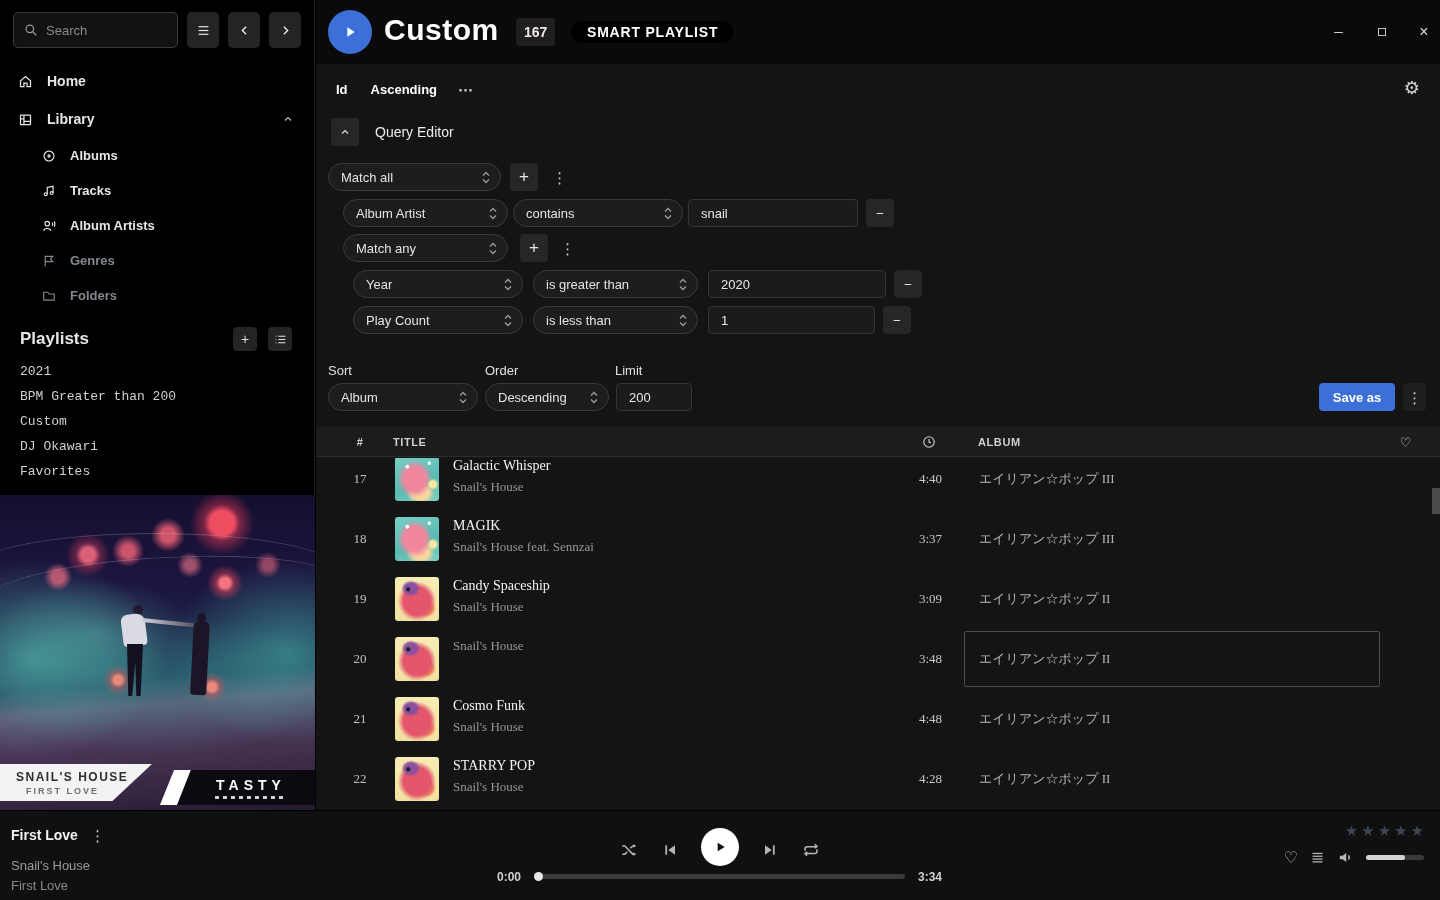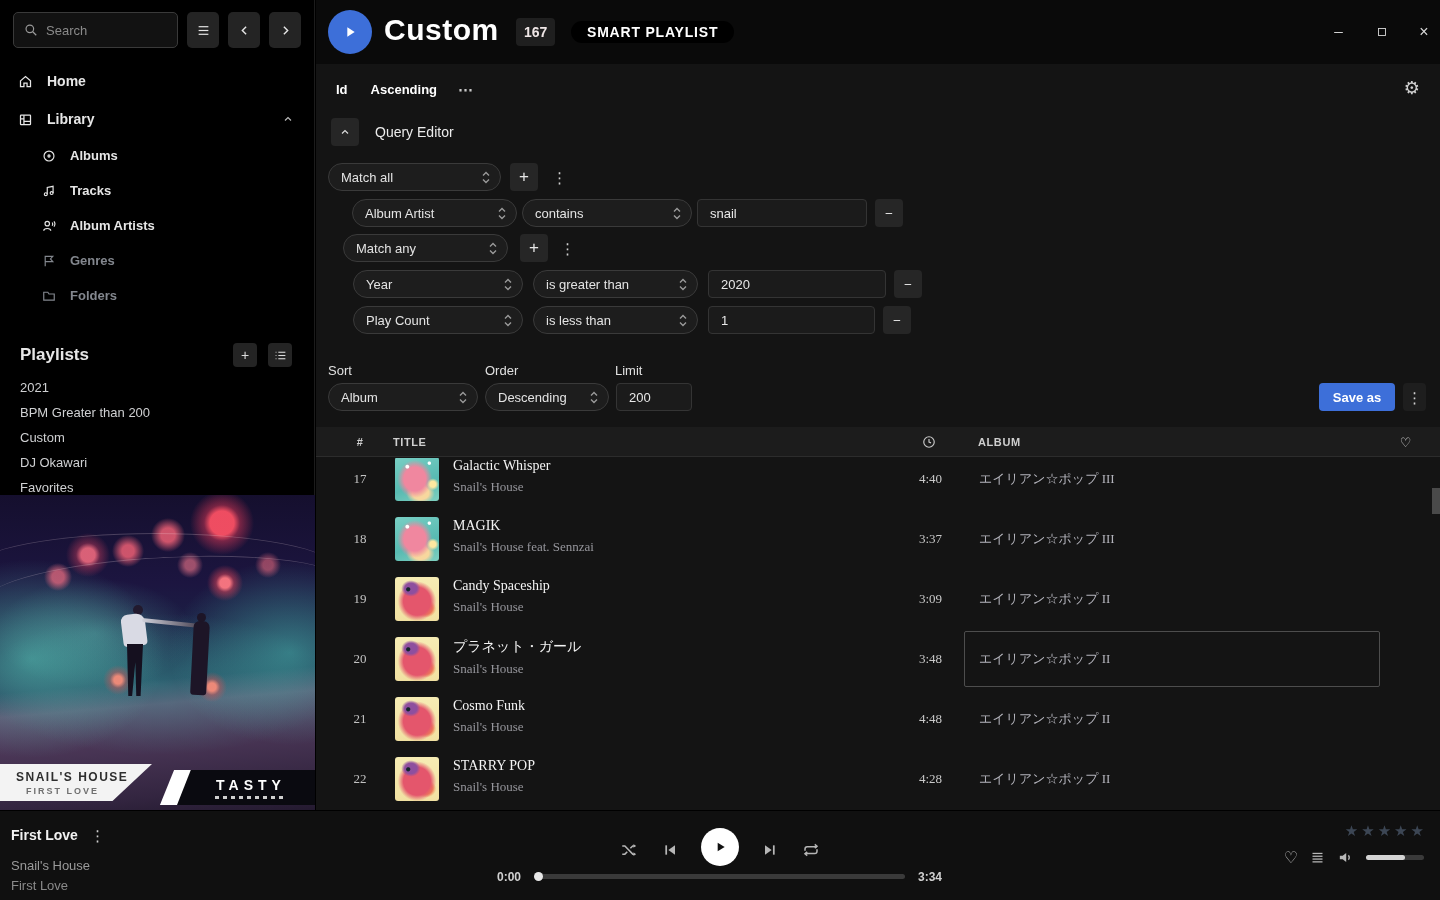--- a/index.html
+++ b/index.html
@@ -19,26 +19,26 @@
   .sq-btn { width:33px; height:36px; background:#242424; border:none; border-radius:5px;
     display:flex; align-items:center; justify-content:center; cursor:pointer; color:#e6e6e6; }
   .nav { padding-top:10px; }
   .nav-row { height:38px; display:flex; align-items:center; gap:14px; padding:0 20px 0 18px;
     font-size:14px; font-weight:bold; cursor:pointer; }
   .nav-row .grow { flex:1; }
   .sub { }
   .sub-row { height:35px; display:flex; align-items:center; gap:14px; padding-left:42px;
     font-size:13px; font-weight:bold; cursor:pointer; }
   .sub-row.dim { color:#83878e; }
-  .pl-head { margin-top:24px; height:36px; display:flex; align-items:center; padding:0 22px 0 20px; }
+  .pl-head { margin-top:8px; height:36px; display:flex; align-items:center; padding:0 22px 0 20px; }
   .pl-title { font-size:17px; font-weight:bold; flex:1; }
   .pl-btn { width:24px; height:24px; background:#242424; border:none; border-radius:4px;
     color:#ddd; display:flex; align-items:center; justify-content:center; cursor:pointer;
     margin-left:11px; font-size:14px; }
-  .pl-list { padding-top:2px; }
+  .pl-list { padding-top:2px;font-family:Liberation Mono, monospace; }
   .pl-row { height:25px; display:flex; align-items:center; padding-left:20px; font-size:13px;
     color:#cfd0d2; cursor:pointer; }
 
   
   .cover-art { position:absolute; left:0; top:495px; width:315px; height:315px; overflow:hidden;
     background:
       radial-gradient(circle at 225px 88px, rgba(255,120,130,.95) 0 5px, rgba(230,70,90,.5) 9px, transparent 18px),
       radial-gradient(circle at 118px 185px, rgba(255,140,120,.9) 0 4px, rgba(230,80,80,.4) 8px, transparent 15px),
       radial-gradient(circle at 212px 192px, rgba(255,140,120,.9) 0 4px, rgba(230,80,80,.4) 8px, transparent 15px),
       radial-gradient(circle at 222px 28px, rgba(250,80,100,.95) 0 12px, rgba(240,60,90,.45) 18px, transparent 32px),
@@ -373,21 +373,21 @@
             <path d="M1 4.4 L4 1.4 L7 4.4"></path>
             <path d="M1 8.6 L4 11.6 L7 8.6"></path>
           </svg>
       </div>
       <button class="ctrl-btn" style="width:28px; font-size:17px;">
           <span>+</span>
         </button>
       <button class="kebab" style="margin-left:5px;">⋮</button>
     </div>
 
-    <div class="qrow" style="left:36px; top:199px; gap:5px;align-items:center;">
+    <div class="qrow" style="left:27px; top:199px; gap:5px;align-items:center;">
       <div class="sel" style="width:165px;">
         <span class="sel-val">Album Artist</span>
         <svg width="8" height="13" viewBox="0 0 8 13" fill="none" stroke="#9a9a9a" stroke-width="1.4">
             <path d="M1 4.4 L4 1.4 L7 4.4"></path>
             <path d="M1 8.6 L4 11.6 L7 8.6"></path>
           </svg>
       </div>
       <div class="sel" style="width:170px;">
         <span class="sel-val">contains</span>
         <svg width="8" height="13" viewBox="0 0 8 13" fill="none" stroke="#9a9a9a" stroke-width="1.4">
@@ -524,21 +524,20 @@
               <div class="td-title">Candy Spaceship</div>
               <div class="td-artist">Snail's House</div>
             </div>
           <div class="td-dur">3:09</div>
           <div class="td-album">エイリアン☆ポップ II</div>
         </div>
         <div class="trow">
           <div class="td-num">20</div>
           <div class="thumb" data-cover="pop2"></div>
           <div class="td-text">
-              <div class="td-title">プラネット・ガール</div>
               <div class="td-artist">Snail's House</div>
             </div>
           <div class="td-dur">3:48</div>
           <div class="td-album focused">エイリアン☆ポップ II</div>
         </div>
         <div class="trow">
           <div class="td-num">21</div>
           <div class="thumb" data-cover="pop2"></div>
           <div class="td-text">
               <div class="td-title">Cosmo Funk</div>

